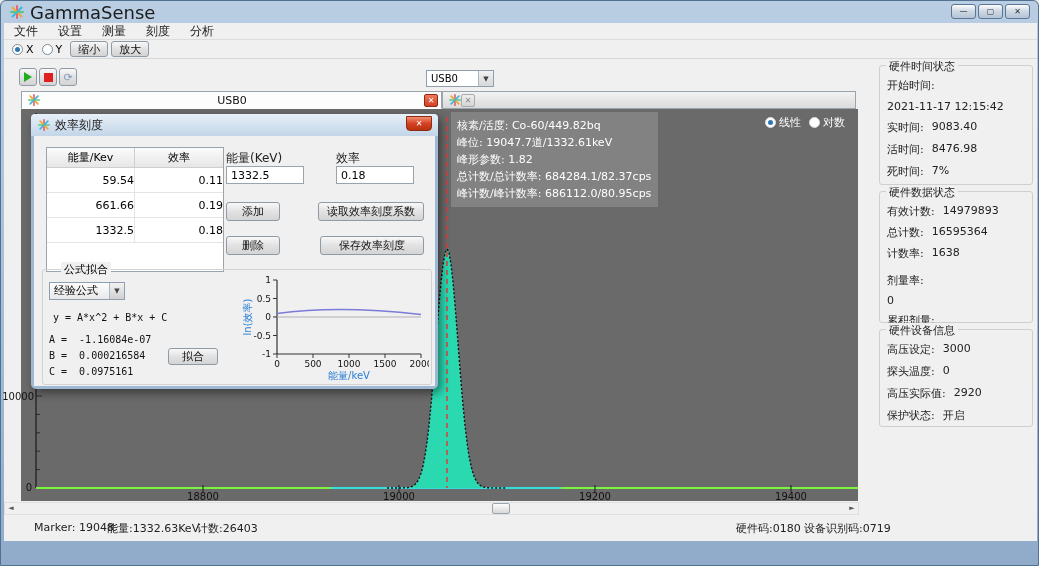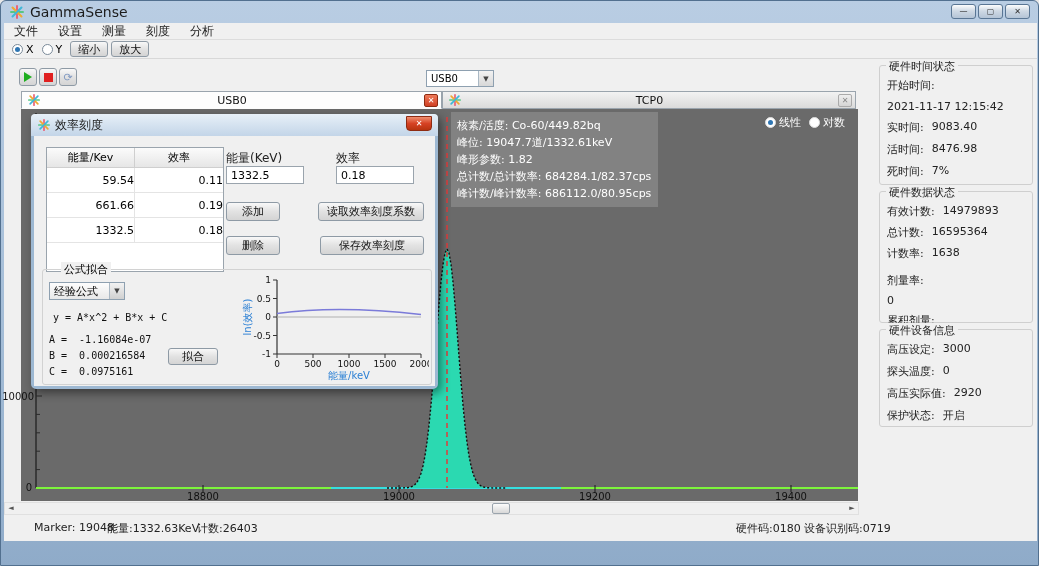--- a/index.html
+++ b/index.html
@@ -2,21 +2,21 @@
 <html><head>
 <meta charset="utf-8">
 <style>
   * { margin:0; padding:0; box-sizing:border-box; }
   html,body { width:1039px; height:566px; font-family:"DejaVu Sans","Liberation Sans",sans-serif; }
   body { background:#e8e8e8; position:relative; overflow:hidden; font-size:12px; }
 
   
   .win { position:absolute; inset:0; background:linear-gradient(#b9cde3,#a3bcd6 60%,#8fabc9); border:1px solid #52708f; border-radius:6px 6px 0 0; }
   .titlebar { position:absolute; left:0; top:0; right:0; height:22px; display:flex; align-items:center; }
-  .title-text { margin-left:6px; color:#1c1c1c; font-size:14px; }
+  .title-text { margin-left:6px; color:#1c1c1c; font-size:18px; }
   .win-controls { position:absolute; right:8px; top:3px; display:flex; gap:2px; }
   .win-btn { width:25px; height:15px; border:1px solid #5a7694; border-radius:3px; background:linear-gradient(#fdfdfd,#cfd9e4 45%,#b4c4d6); display:flex; align-items:center; justify-content:center; font-size:8px; color:#333; }
 
   .app-icon, .mini-icon { display:inline-block; }
 
   
   .menubar { position:absolute; left:3px; top:22px; width:1033px; height:17px; background:#f0f0f0; border-bottom:1px solid #dcdcdc; display:flex; align-items:center; }
   .menu-item { padding:0 10px; color:#222; font-size:12px; }
   .toolbar { position:absolute; left:3px; top:39px; width:1033px; height:19px; background:#f0f0f0; border-bottom:1px solid #d8d8d8; display:flex; align-items:center; }
   .radio { width:11px; height:11px; border-radius:50%; background:#fff; border:1px solid #7a8a99; display:inline-block; position:relative; }
@@ -74,21 +74,21 @@
   .cal-table .trow { display:flex; height:25px; border-bottom:1px solid #e4e4e4;text-align:right; }
   .cal-table .tcell { width:50%; line-height:25px; padding-left:5px; border-right:1px solid #e4e4e4; }
   .cal-table .tcell:last-child { border-right:none; }
 
   .fld-label { position:absolute; font-size:12px; color:#222; }
   .txt { position:absolute; width:78px; height:18px; border:1px solid #9aa4ad; background:#fff; font-size:11px; padding-left:4px; font-family:"DejaVu Sans","Liberation Sans",sans-serif; }
   .dlg-btn { position:absolute; height:19px; font-size:11px; }
 
   .fit-group { position:absolute; left:8px; top:133px; width:390px; height:116px; border:1px solid #d2d2d2; border-radius:3px; }
   .fit-title { position:absolute; left:18px; top:-8px; background:#f0f0f0; padding:0 3px; font-size:11px; }
-  .fit-select { position:absolute; left:6px; top:12px; width:76px; height:18px; background:linear-gradient(#fdfdfd,#e8e8e8); border:1px solid #8ea0b0; font-size:11px; display:flex; align-items:center; padding-left:4px; }
+  .fit-select { position:absolute; left:6px; top:12px; width:76px; height:18px; background:linear-gradient(#fdfdfd,#e8e8e8); border:1px solid #8ea0b0; font-size:11px; display:flex; padding-left:4px; }
   .fit-select .arrow-box { position:absolute; right:0; top:0; width:15px; height:16px; background:linear-gradient(#f2f2f2,#d0d0d0); border-left:1px solid #aab8c4; font-size:7px; color:#444; display:flex; align-items:center; justify-content:center; }
   .mono { font-family:"DejaVu Sans Mono","Liberation Mono",monospace; font-size:10px; color:#111; position:absolute; white-space:pre; }
 </style>
 </head>
 <body>
 
 <div class="win">
 
   <div class="titlebar">
     <svg class="app-icon" style="margin-left:9px" width="14" height="14" viewBox="0 0 14 14">
@@ -158,21 +158,20 @@
   </div>
   <div class="tab tab-inactive">
     <svg class="mini-icon" style="margin-left:6px" width="12" height="12" viewBox="0 0 14 14">
       <g stroke-width="2" stroke-linecap="round">
         <line x1="7" y1="1" x2="7" y2="13" stroke="#e8647a"></line>
           <line x1="1" y1="7" x2="13" y2="7" stroke="#57c785"></line>
         <line x1="2.5" y1="2.5" x2="11.5" y2="11.5" stroke="#f0a830"></line>
           <line x1="11.5" y1="2.5" x2="2.5" y2="11.5" stroke="#3fb7d8"></line>
       </g>
     </svg>
-    <span class="tab-label">TCP0</span>
     <span class="tab-close gray">✕</span>
   </div>
 
   <div class="chart">
     <svg id="spec-svg" width="837" height="392" viewBox="0 0 837 392">
 
       <line x1="15" y1="4" x2="15" y2="379" stroke="#2b2b2b" stroke-width="1.5"></line>
 
       <g stroke="#2b2b2b" stroke-width="1">
         <line x1="15" y1="379" x2="21" y2="379"></line>

